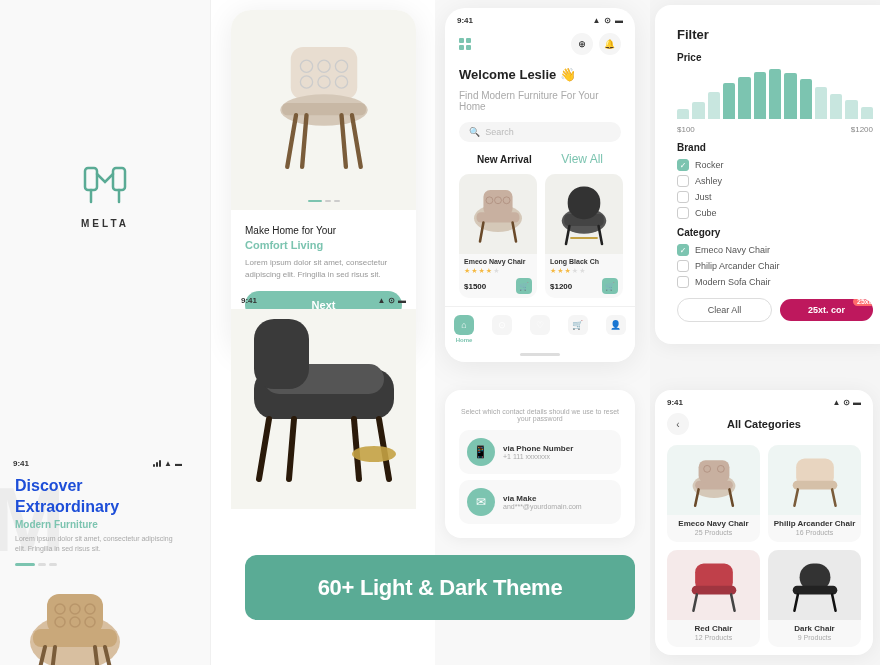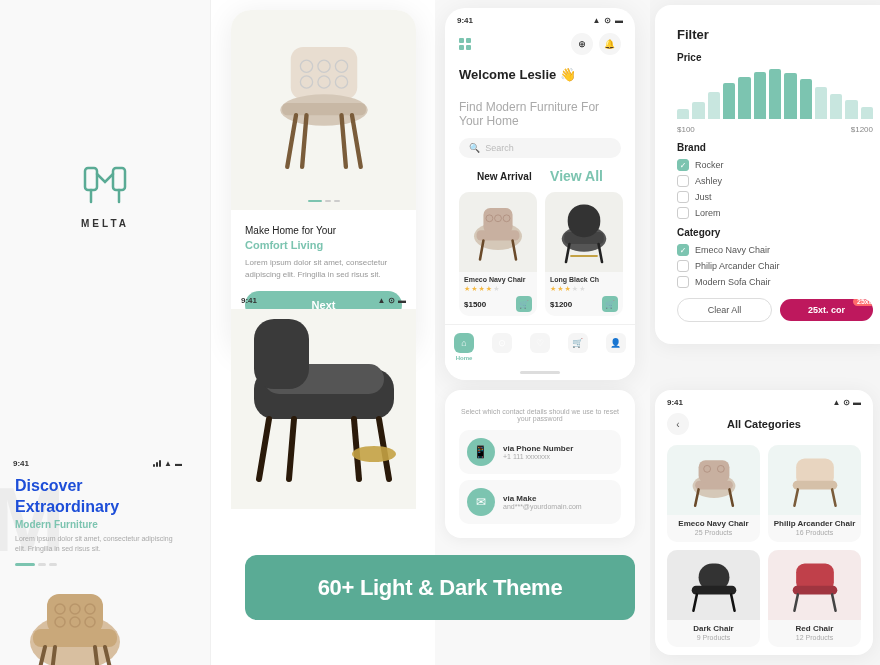--- a/index.html
+++ b/index.html
@@ -174,37 +174,37 @@
     .p3-icons-right { display: flex; gap: 6px; align-items: center; }
     .p3-icon-circle {
       width: 22px; height: 22px; border-radius: 50%;
       background: #f5f5f5;
       display: flex; align-items: center; justify-content: center;
       font-size: 9px;
     }
 
     .p3-welcome { padding: 6px 14px 4px; }
     .p3-welcome-title { font-size: 13px; font-weight: 700; color: #222; }
-    .p3-welcome-sub { font-size: 12px; color: #aaa; margin-top: 18px; }
+    .p3-welcome-sub { font-size: 10px; color: #aaa; margin-top: 8px; }
 
     .p3-search {
       margin: 6px 14px;
       background: #f5f5f5;
       border-radius: 20px;
       display: flex; align-items: center;
       padding: 5px 10px; gap: 5px;
     }
     .p3-search-text { font-size: 9px; color: #bbb; }
 
     .p3-section-header {
       padding: 4px 32px;
       display: flex; justify-content: space-between; align-items: center;
     }
     .p3-section-title { font-size: 10px; font-weight: 700; color: #222; }
-    .p3-view-all { font-size: 14px; color: #7cc4b0; font-weight: bold; }
+    .p3-view-all { font-size: 12px; color: #7cc4b0; }
 
     .p3-products {
       display: flex; gap: 8px;
       padding: 4px 14px 8px;
       overflow: hidden;
     }
     .p3-product-card {
       flex: 0 0 78px;
       background: #f8f8f8;
       border-radius: 10px;
@@ -766,21 +766,21 @@
     <div class="p4-checkbox-row">
       <div class="p4-checkbox"></div>
       <span class="p4-cb-label">Ashley</span>
     </div>
     <div class="p4-checkbox-row">
       <div class="p4-checkbox"></div>
       <span class="p4-cb-label">Just</span>
     </div>
     <div class="p4-checkbox-row">
       <div class="p4-checkbox"></div>
-      <span class="p4-cb-label">Lorem</span>
+      <span class="p4-cb-label">Cube</span>
     </div>
 
     <div class="p4-section-label">Category</div>
 
     <div class="p4-checkbox-row">
       <div class="p4-checkbox checked">✓</div>
       <span class="p4-cb-label">Emeco Navy Chair</span>
     </div>
     <div class="p4-checkbox-row">
       <div class="p4-checkbox"></div>
@@ -839,43 +839,43 @@
             <rect x="14" y="36" width="52" height="10" rx="5" fill="#d5c0a8"></rect>
             <line x1="20" y1="46" x2="16" y2="65" stroke="#7a5c3a" stroke-width="3" stroke-linecap="round"></line>
             <line x1="60" y1="46" x2="64" y2="65" stroke="#7a5c3a" stroke-width="3" stroke-linecap="round"></line>
           </svg>
         </div>
         <div class="p4-cat-name">Philip Arcander Chair</div>
         <div class="p4-cat-count">16 Products</div>
       </div>
 
       <div class="p4-cat-card">
+        <div class="p4-cat-img" style="background:#f5eaea;">
+          <svg viewBox="0 0 80 70" width="70" height="60">
+            <rect x="18" y="10" width="44" height="32" rx="10" fill="#c0404a"></rect>
+            <rect x="14" y="36" width="52" height="10" rx="5" fill="#a03540"></rect>
+            <line x1="20" y1="46" x2="16" y2="65" stroke="#444" stroke-width="3" stroke-linecap="round"></line>
+            <line x1="60" y1="46" x2="64" y2="65" stroke="#444" stroke-width="3" stroke-linecap="round"></line>
+          </svg>
+        </div>
+        <div class="p4-cat-name">Red Chair</div>
+        <div class="p4-cat-count">12 Products</div>
+      </div>
+
+      <div class="p4-cat-card">
         <div class="p4-cat-img" style="background:#eaeaea;">
           <svg viewBox="0 0 80 70" width="70" height="60">
             <rect x="22" y="10" width="36" height="32" rx="16" fill="#333"></rect>
             <rect x="14" y="36" width="52" height="10" rx="5" fill="#222"></rect>
             <line x1="20" y1="46" x2="16" y2="65" stroke="#111" stroke-width="3" stroke-linecap="round"></line>
             <line x1="60" y1="46" x2="64" y2="65" stroke="#111" stroke-width="3" stroke-linecap="round"></line>
           </svg>
         </div>
         <div class="p4-cat-name">Dark Chair</div>
         <div class="p4-cat-count">9 Products</div>
       </div>
-
-      <div class="p4-cat-card">
-        <div class="p4-cat-img" style="background:#f5eaea;">
-          <svg viewBox="0 0 80 70" width="70" height="60">
-            <rect x="18" y="10" width="44" height="32" rx="10" fill="#c0404a"></rect>
-            <rect x="14" y="36" width="52" height="10" rx="5" fill="#a03540"></rect>
-            <line x1="20" y1="46" x2="16" y2="65" stroke="#444" stroke-width="3" stroke-linecap="round"></line>
-            <line x1="60" y1="46" x2="64" y2="65" stroke="#444" stroke-width="3" stroke-linecap="round"></line>
-          </svg>
-        </div>
-        <div class="p4-cat-name">Red Chair</div>
-        <div class="p4-cat-count">12 Products</div>
-      </div>
     </div>
   </div>
 </div>
 
 <div class="overlay-banner">
   <span class="overlay-banner-text">60+ Light &amp; Dark Theme</span>
 </div>
 
 </body></html>

